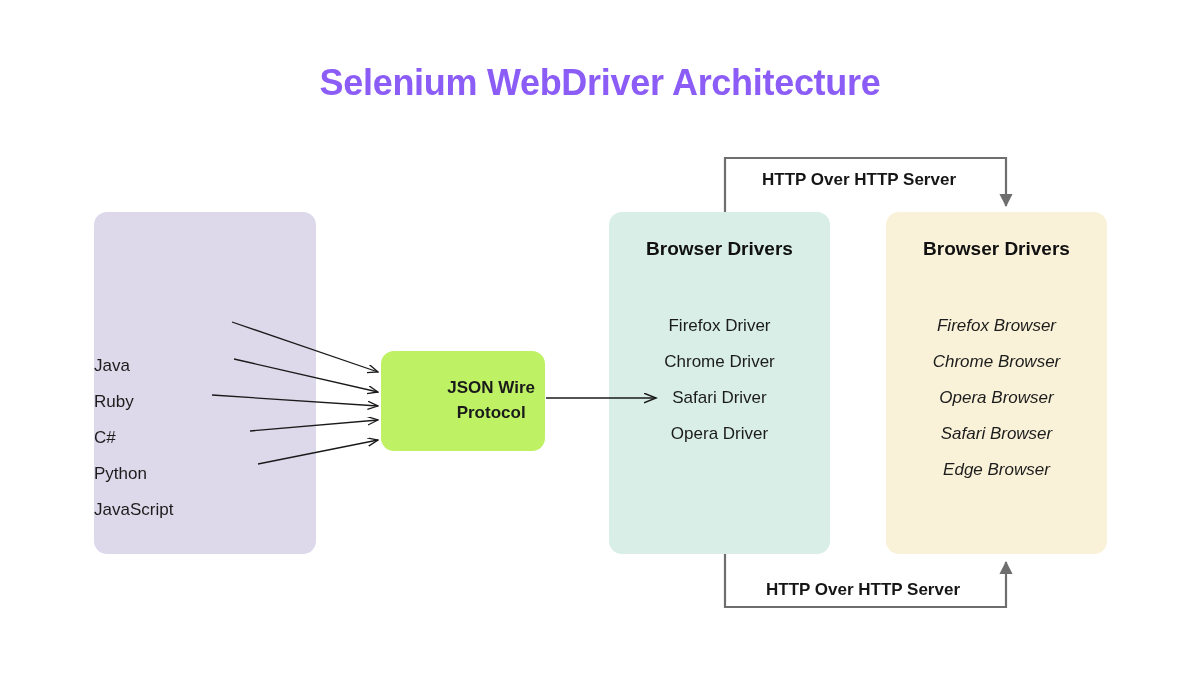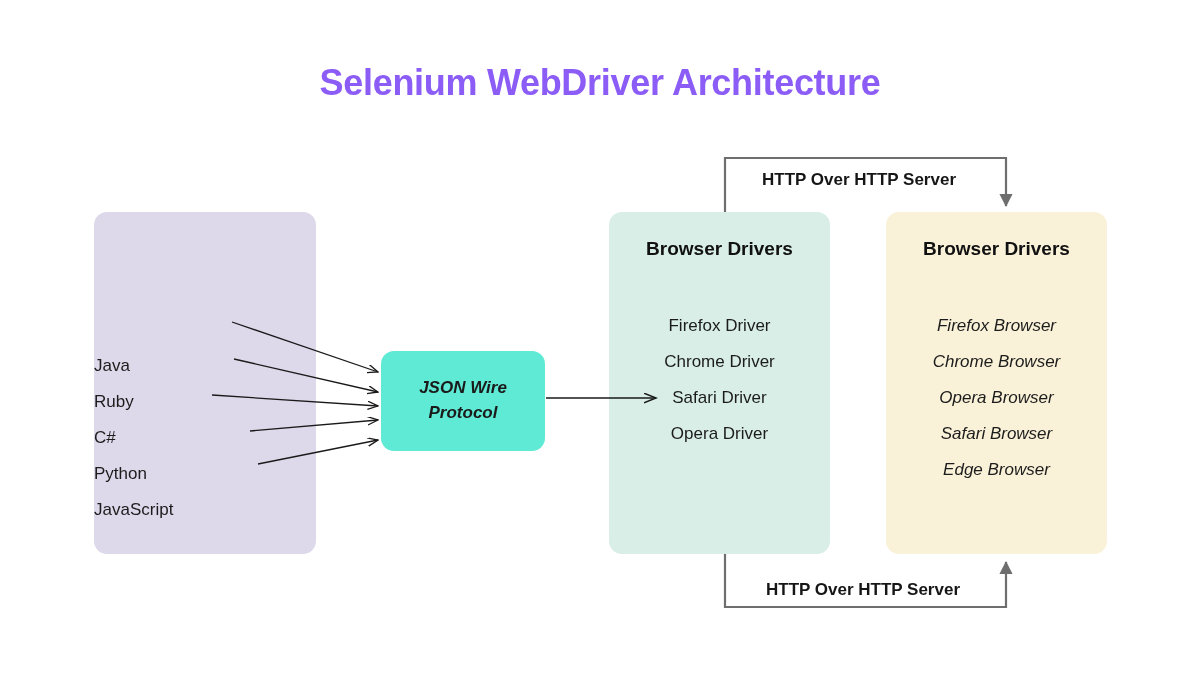--- a/index.html
+++ b/index.html
@@ -89,25 +89,24 @@
     height: 36px;
     color: #1c1c1c;
   }
 
   
   #jsonwire-box {
     left: 381px;
     top: 351px;
     width: 164px;
     height: 100px;
-    background: #5eead4;
+    background: #bef264;
     display: flex;
     align-items: center;
-    justify-content: center;
-    font-style: italic;
+    justify-content: flex-end;
   }
   #jsonwire-label {
     font-size: 17px;
     font-weight: bold;
     text-align: center;
     line-height: 1.45;
     color: #1a1a1a;
     padding: 0 10px;
   }
 

